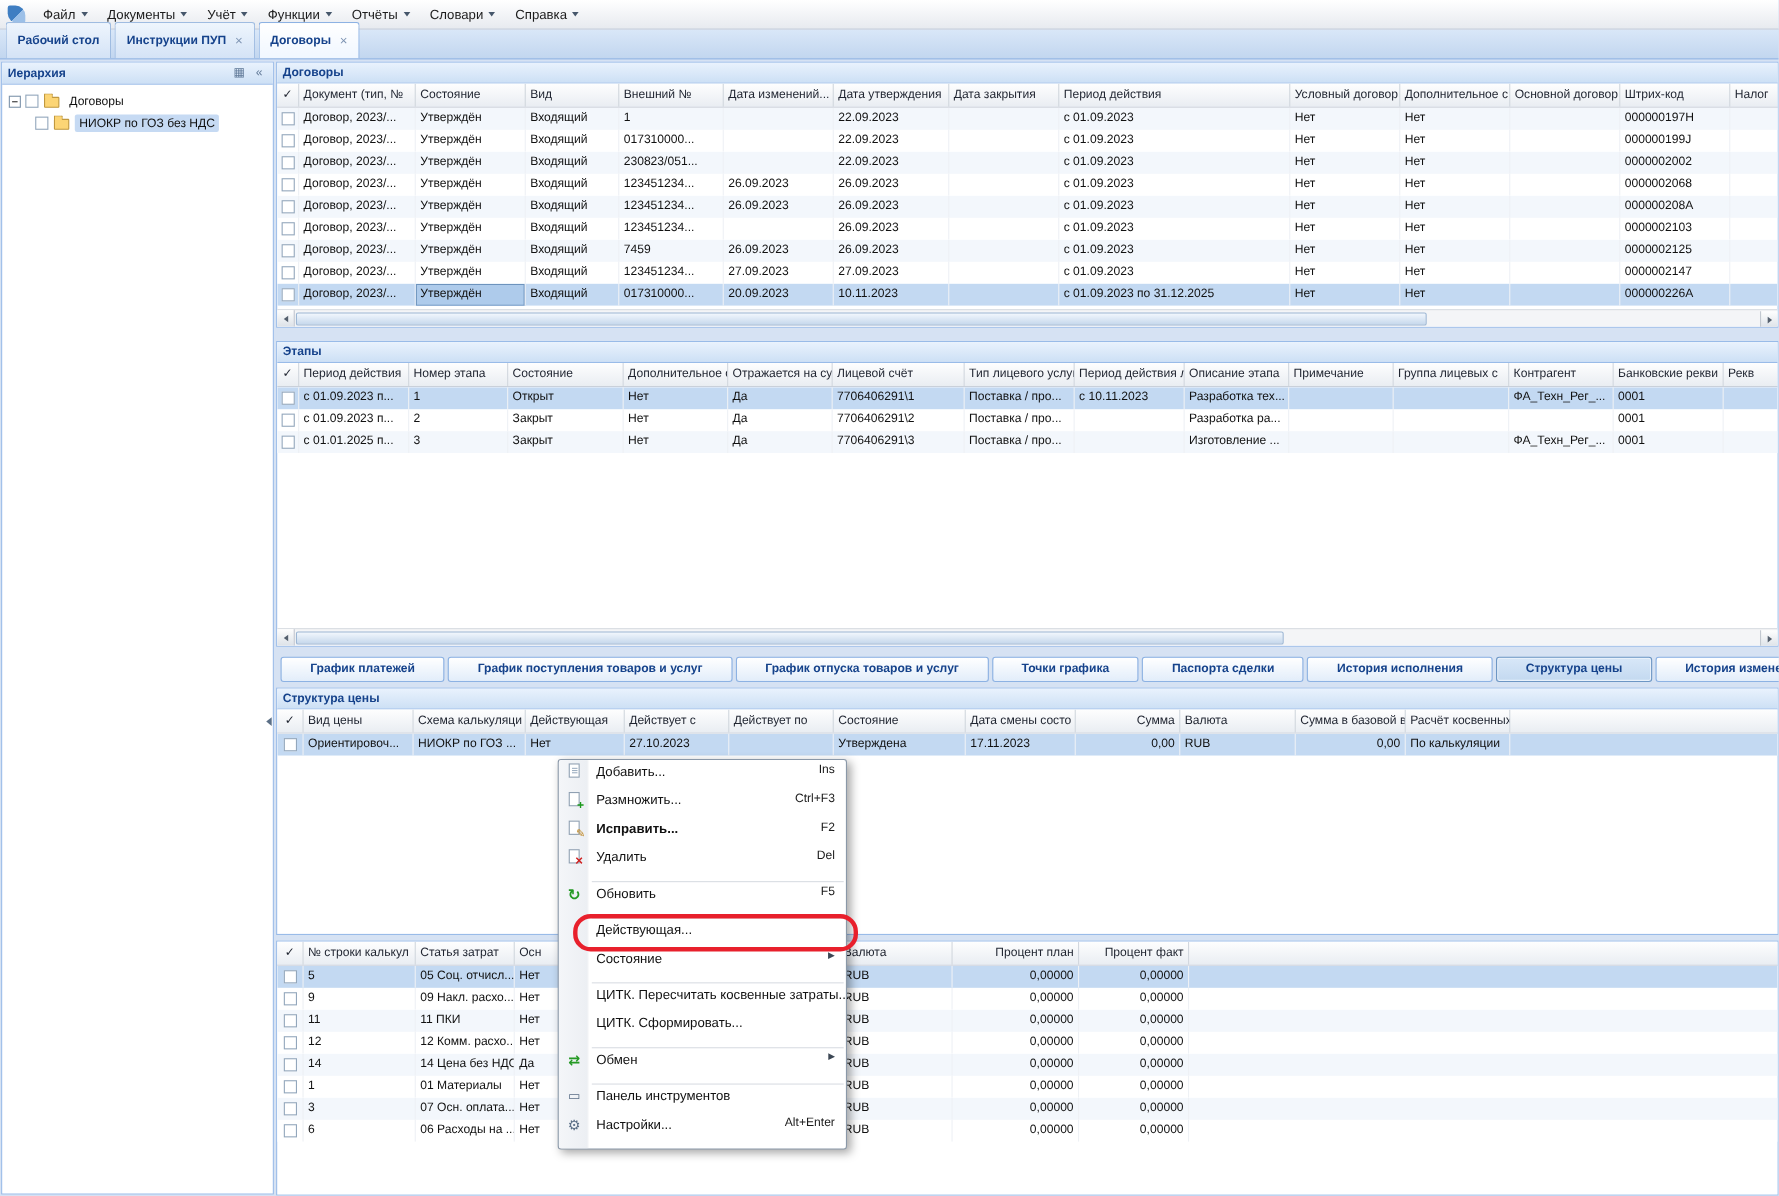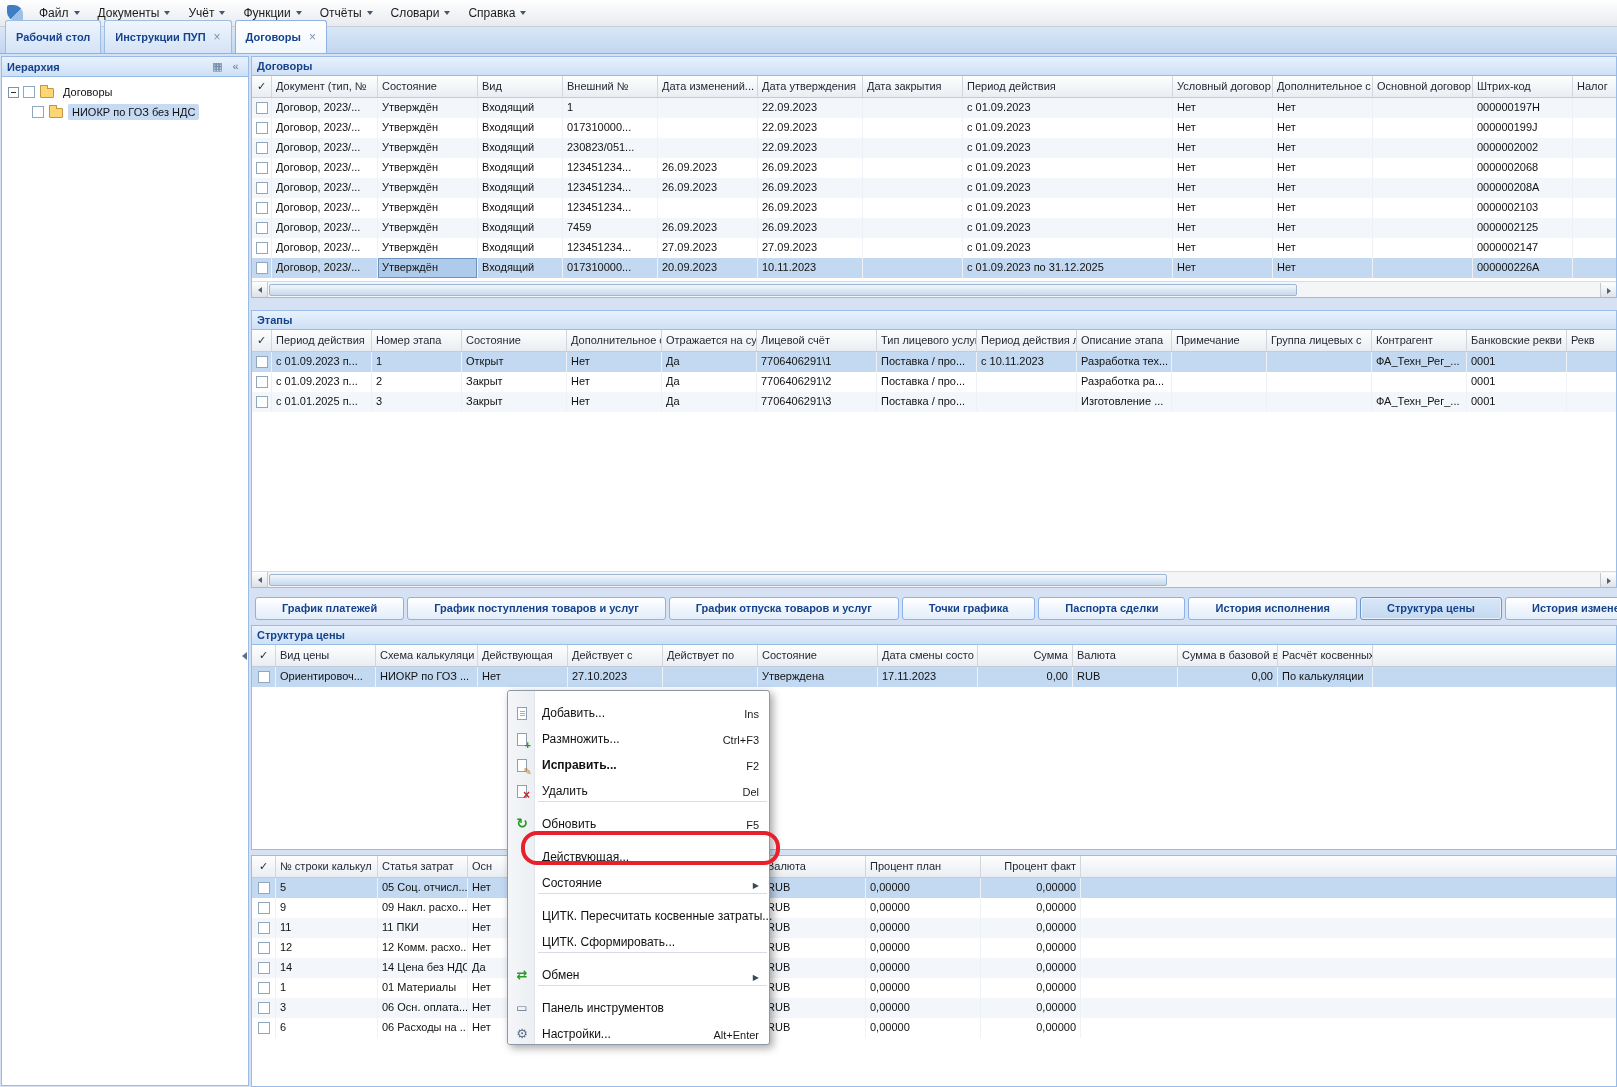--- a/index.html
+++ b/index.html
@@ -69,21 +69,21 @@
 .t-stages .c0{width:100px}.t-stages .c1{width:90px}.t-stages .c2{width:105px}.t-stages .c3{width:95px}
 .t-stages .c4{width:95px}.t-stages .c5{width:120px}.t-stages .c6{width:100px}.t-stages .c7{width:100px}
 .t-stages .c8{width:95px}.t-stages .c9{width:95px}.t-stages .c10{width:105px}.t-stages .c11{width:95px}
 .t-stages .c12{width:100px}.t-stages .c13{width:60px}
 
 .t-price .c0{width:100px}.t-price .c1{width:102px}.t-price .c2{width:90px}.t-price .c3{width:95px}
 .t-price .c4{width:95px}.t-price .c5{width:120px}.t-price .c6{width:100px}.t-price .c7{width:95px;text-align:right}
 .t-price .c8{width:105px}.t-price .c9{width:100px;text-align:right}.t-price .c10{width:95px}
 
 .t-calc .c0{width:102px}.t-calc .c1{width:90px}.t-calc .c2{width:110px}.t-calc .c3{width:80px}
-.t-calc .c4{width:105px;text-align:right}.t-calc .c5{width:103px}.t-calc .c6{width:115px;text-align:left}
+.t-calc .c4{width:105px;text-align:right}.t-calc .c5{width:103px}.t-calc .c6{width:115px;text-align:right}
 .t-calc .c7{width:100px;text-align:right}
 
 
 #contracts-panel{left:251px;top:56px;right:0;height:242px}
 #stages-panel{left:251px;top:310px;right:0;height:278px}
 #price-panel{left:251px;top:625px;right:0;height:225px}
 #calc-panel{left:251px;top:855px;right:0;bottom:0}
 
 
 .hscroll{position:absolute;left:0;right:0;bottom:0;height:16px;background:#f4f5f7;border-top:1px solid #d9dde2;display:flex;align-items:center}
@@ -99,21 +99,21 @@
 #detail-tabs{position:absolute;left:255px;top:596px;height:24px;display:flex;align-items:center}
 .dtab{height:23px;margin-right:3px;padding:0 26px;display:flex;align-items:center;border:1px solid #8db2e3;border-radius:3px;
   background:linear-gradient(#ffffff,#e2edfa);color:#15428b;font-weight:bold;white-space:nowrap}
 .dtab.active{background:linear-gradient(#d8e7f8,#c3d9f0);border-color:#6d96c4;box-shadow:inset 0 0 0 1px #e8f1fb}
 
 
 #context-menu{position:absolute;left:507px;top:690px;width:263px;background:#fff;border:1px solid #8a98a8;border-radius:3px;
   box-shadow:3px 3px 9px rgba(0,0,0,.35);padding:3px 0;z-index:50}
 #context-menu::before{content:"";position:absolute;left:0;top:0;bottom:0;width:26px;background:linear-gradient(90deg,#f4f6f9,#eceff3);
   border-right:1px solid #e2e6eb;border-radius:3px 0 0 3px}
-.cm-row{position:relative;display:flex;align-items:flex-end;height:26px;padding:0 10px 0 3px;z-index:1}
+.cm-row{position:relative;display:flex;align-items:flex-start;height:26px;padding:0 10px 0 3px;z-index:1}
 .cm-row.sep{height:1px;margin:3px 2px 3px 30px;padding:0;background:#d9dde3}
 .cm-icon{width:22px;display:flex;align-items:center;justify-content:center;font-size:13px;flex:none}
 .cm-label{margin-left:9px;font-size:12px;white-space:nowrap}
 .cm-row.bold .cm-label{font-weight:bold}
 .cm-shortcut{margin-left:auto;font-size:11px;color:#1a1a1a;white-space:nowrap}
 .cm-sub{margin-left:auto;font-size:8px;color:#3c4754}
 .cm-icon .page{display:none;width:10px;height:13px;background:#fff;border:1px solid #8fa0b2;position:relative}
 .mi-add-doc .page,.mi-copy-doc .page,.mi-edit-doc .page,.mi-delete-doc .page{display:block}
 .mi-add-doc .page::after{content:"";position:absolute;left:2px;top:3px;width:5px;height:1px;background:#9fb0c2;box-shadow:0 2px 0 #9fb0c2,0 4px 0 #9fb0c2}
 .mi-copy-doc .page::after{content:"+";position:absolute;right:-5px;bottom:-6px;color:#1d9a1d;font-weight:bold;font-size:11px}
@@ -685,21 +685,21 @@
         <div class="cell c5">RUB</div>
         <div class="cell c6">0,00000</div>
         <div class="cell c7">0,00000</div>
       </div>
 
       <div class="row">
         <div class="chkcell">
           <span class="cb"></span>
         </div>
       <div class="cell c0">3</div>
-        <div class="cell c1">06 Осн. оплата...</div>
+        <div class="cell c1">07 Осн. оплата...</div>
         <div class="cell c2">Нет</div>
         <div class="cell c3">Прямые</div>
         <div class="cell c4">0,00</div>
         <div class="cell c5">RUB</div>
         <div class="cell c6">0,00000</div>
         <div class="cell c7">0,00000</div>
       </div>
 
       <div class="row">
         <div class="chkcell">

